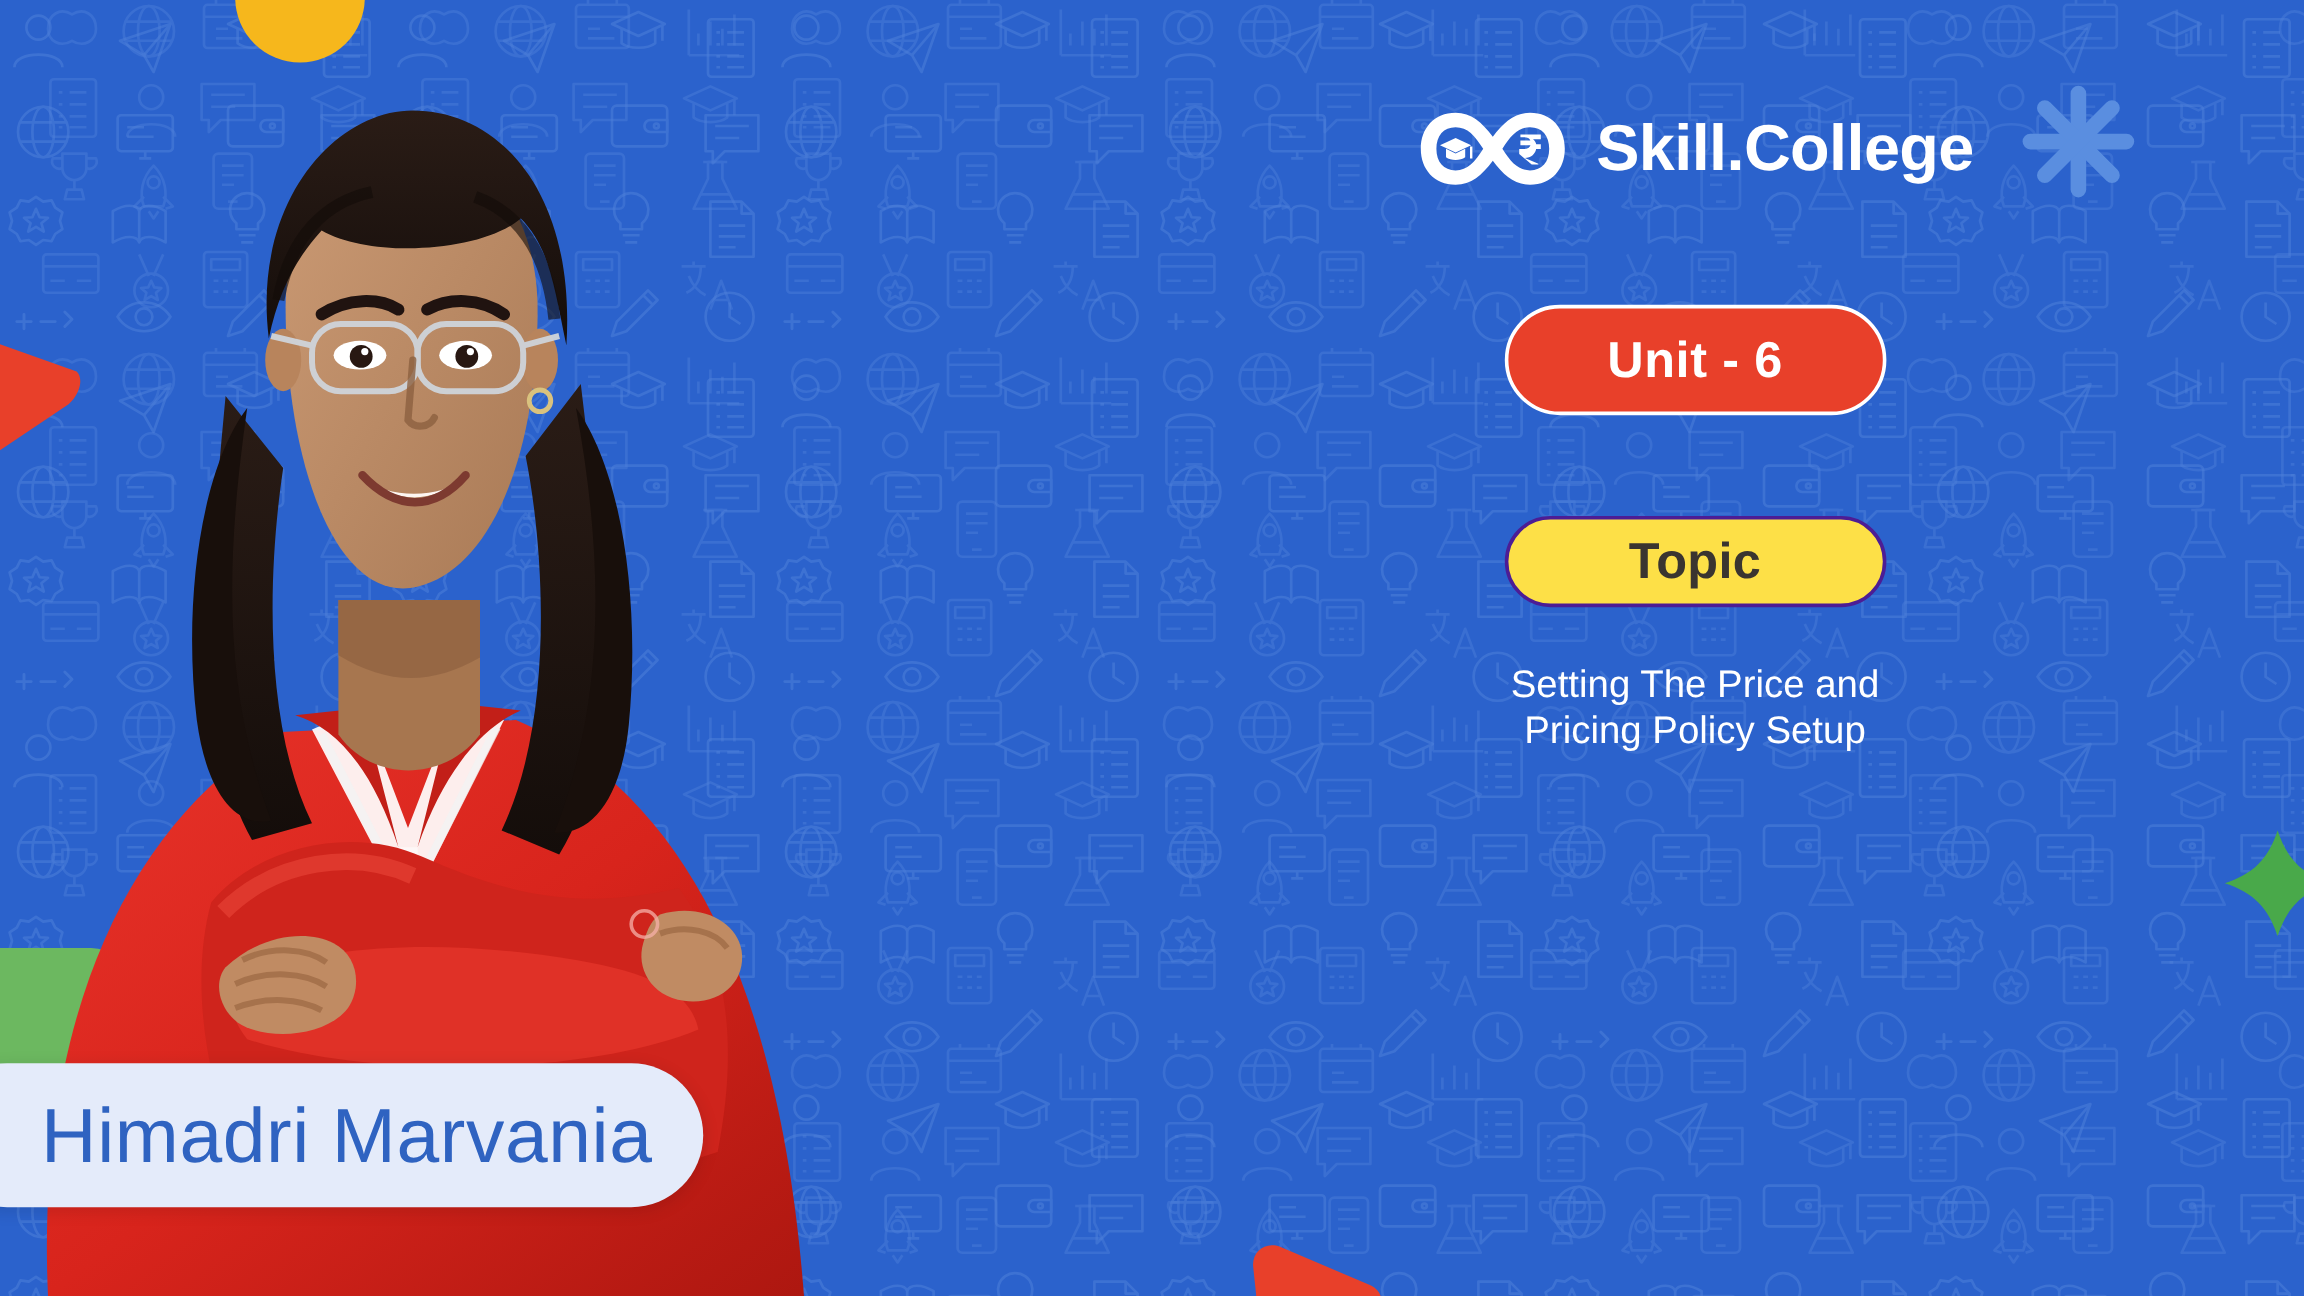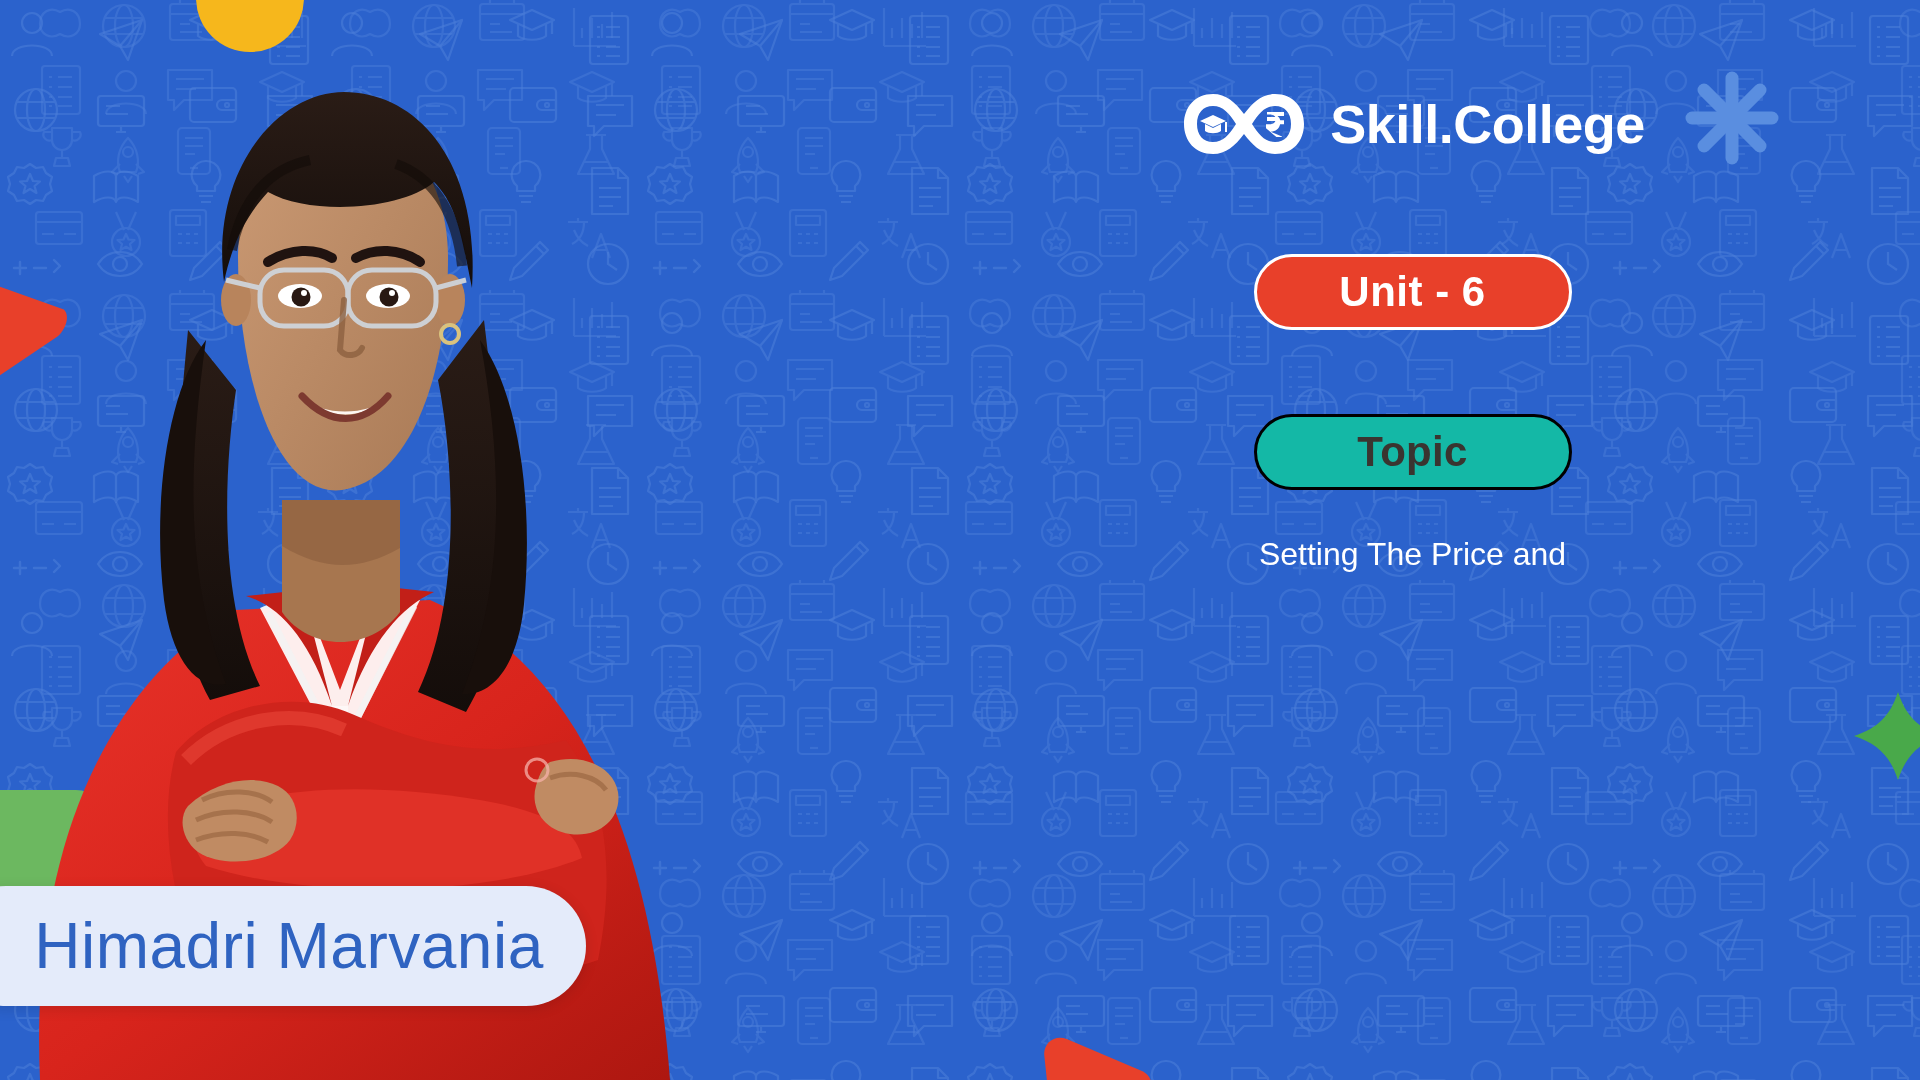--- a/index.html
+++ b/index.html
@@ -115,21 +115,21 @@
     white-space:nowrap;
   }
 
   
   #unit-pill {
     margin-top:94px;
     background:#e8402a;
     border:3px solid #ffffff;
     border-radius:46px;
     min-width:318px;
-    height:76px;
+    height:92px;
     display:flex; align-items:center; justify-content:center;
     padding:0 44px;
   }
   #unit-pill .lbl {
     font-size:42px;
     font-weight:700;
     color:#ffffff;
     letter-spacing:.5px;
     white-space:nowrap;
   }
@@ -142,22 +142,22 @@
     color:#ffffff;
     line-height:1.13;
     letter-spacing:-.3px;
     max-width:960px;
   }
   #title .ln { display:block; white-space:nowrap; }
 
   
   #topic-pill {
     margin-top:84px;
-    background:#14b8a6;
-    border:3px solid #000000;
+    background:#fde047;
+    border:3px solid #4c1d95;
     border-radius:46px;
     min-width:318px;
     height:76px;
     display:flex; align-items:center; justify-content:center;
     padding:0 54px;
   }
   #topic-pill .lbl {
     font-size:42px;
     font-weight:600;
     color:#3a3530;
@@ -531,16 +531,17 @@
       <span class="lbl">Unit - 6</span>
     </div>
 
 
     <div id="topic-pill">
       <span class="lbl">Topic</span>
     </div>
 
     <h2 id="subtitle">
       <span class="ln">Setting The Price and</span>
+      <span class="ln">Pricing Policy Setup</span>
     </h2>
 
   </div>
 </div>
 
 </body></html>

